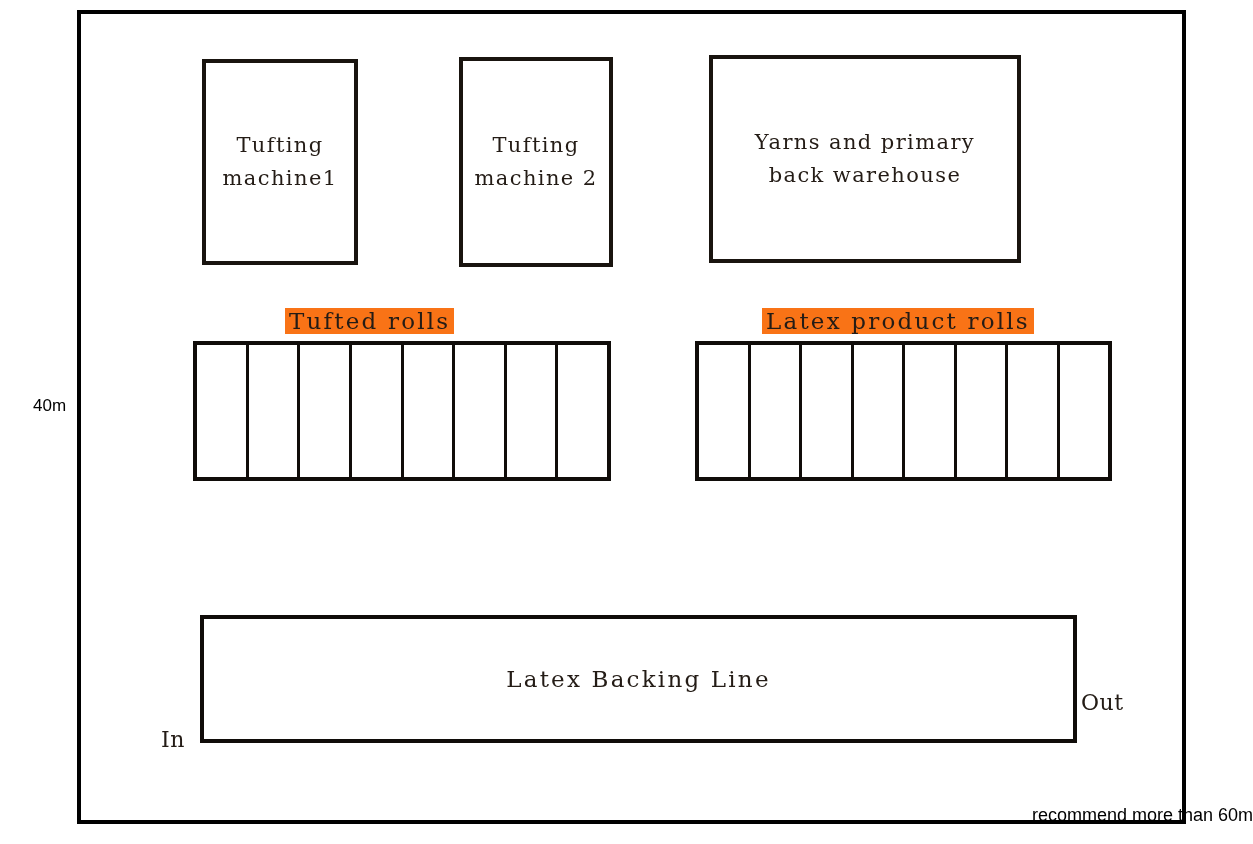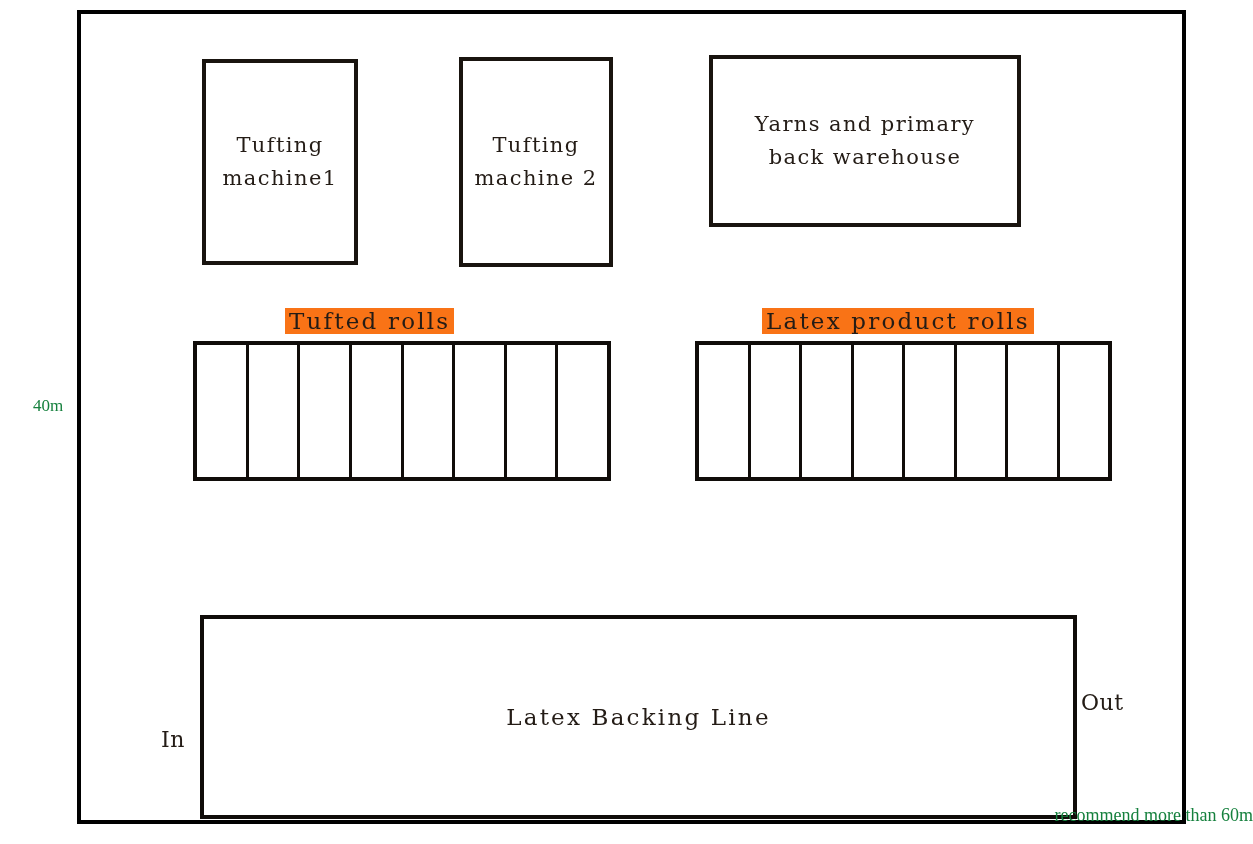--- a/index.html
+++ b/index.html
@@ -46,21 +46,21 @@
     font-family: "DejaVu Serif", serif;
     font-size: 21px;
     line-height: 1.55;
     letter-spacing: 1.4px;
     color: #241c16;
     white-space: pre-line;
   }
 
   #tufting-machine-1 { left: 202px; top: 27px;  width: 156px; height: 206px; }
   #tufting-machine-2 { left: 459px; top: 25px;  width: 154px; height: 210px; }
-  #yarn-warehouse    { left: 709px; top: 23px;  width: 312px; height: 172px; }
+  #yarn-warehouse    { left: 709px; top: 23px;  width: 312px; height: 208px; }
 
   
   .rack {
     position: absolute;
     box-sizing: border-box;
     border: 4px solid #100c09;
     background: #ffffff;
     display: flex;
   }
   .rack-cell {
@@ -87,21 +87,21 @@
   }
   #rack-tufted-title { left: 285px; top: 308px; }
   #rack-ready-title  { left: 762px; top: 308px; }
 
   
   #latex-line {
     position: absolute;
     left: 200px;
     top: 615px;
     width: 877px;
-    height: 204px;
+    height: 128px;
     box-sizing: border-box;
     border: 4px solid #100c09;
     background: #ffffff;
     display: flex;
     align-items: center;
     justify-content: center;
   }
   #latex-line-label {
     font-family: "DejaVu Serif", serif;
     font-size: 23px;
@@ -117,23 +117,23 @@
     letter-spacing: 0.5px;
     color: #241c16;
     white-space: nowrap;
   }
   #port-in  { left: 161px; top: 690px; margin-top: 37px; }
   #port-out { left: 1081px; top: 690px; text-align: right; }
 
   
   .dimension {
     position: absolute;
-    font-family: Liberation Serif, serif;
+    font-family: Liberation Sans, sans-serif;
     font-size: 17px;
-    color: #15803d;
+    color: #000000;
     white-space: nowrap;
   }
   #dim-height { left: 33px; top: 396px; }
   #dim-width  {
     left: 0; top: 805px;
     width: 1253px;
     text-align: right;
     font-size: 18px;
   }
 </style>

